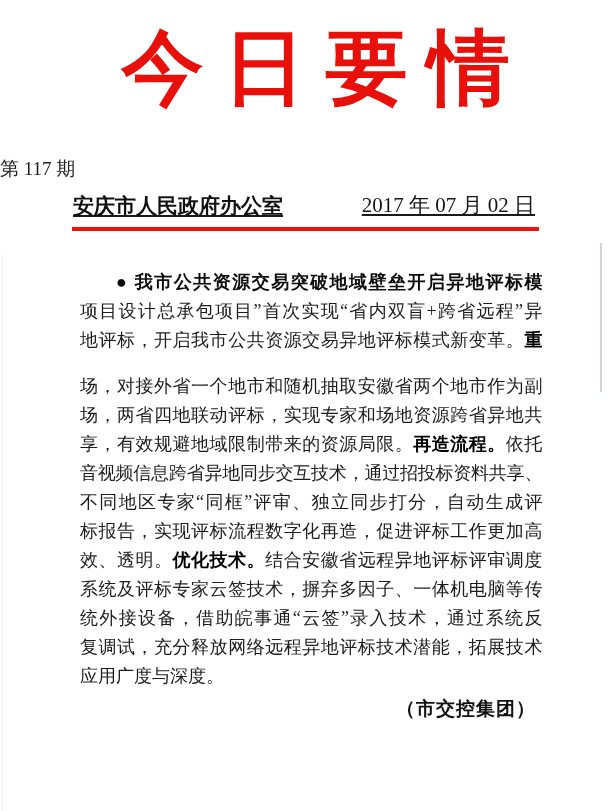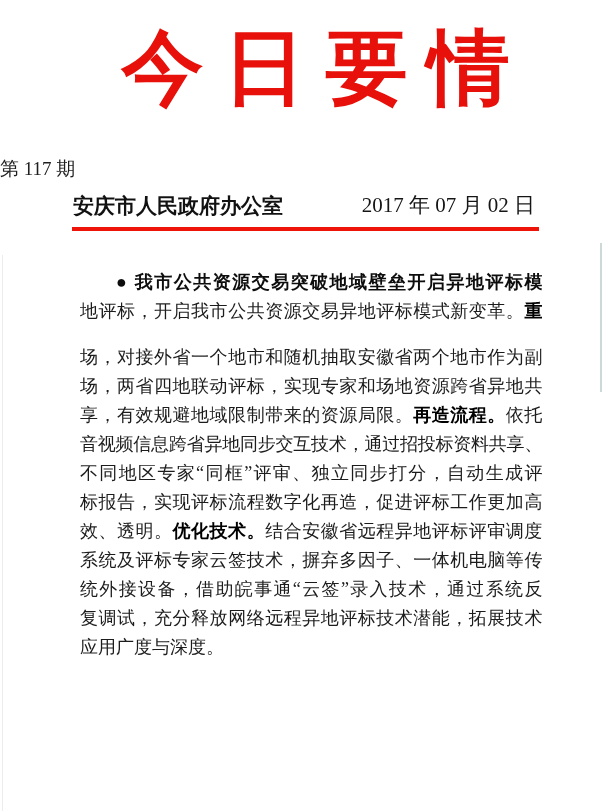--- a/index.html
+++ b/index.html
@@ -23,21 +23,21 @@
     text-indent:20px;
     font-family:"Liberation Serif","DejaVu Serif",serif;
   }
   .issue{
     position:absolute;top:156px;left:0;right:0;
     font-size:19px;line-height:26px;
     color:#1e1e1e;
   }
   .mast{
     position:absolute;top:192px;left:73px;width:462px;
-    display:flex;justify-content:space-between;align-items:flex-start;
+    display:flex;justify-content:space-between;align-items:flex-start;text-decoration:underline;
   }
   .office{
     font-family:"Liberation Sans","DejaVu Sans",sans-serif;
     font-weight:bold;font-size:21px;line-height:27px;color:#111;
   }
   .date{font-size:21px;line-height:27px;color:#151515;}
   .rule{
     position:absolute;top:227px;left:72px;width:467px;height:4px;
   }
 
@@ -87,30 +87,32 @@
 
   <div class="mast">
     <span class="office">安庆市人民政府办公室</span>
     <span class="date">2017 年 07 月 02 日</span>
   </div>
 
   <div class="rule" style="background: rgb(238, 20, 9);"></div>
 
   <div class="article">
       <div class="line indent"><span class="hei">● </span><span class="hei">我市公共资源交易突破地域壁垒开启异地评标模</span></div>
+      <div class="line"><span class="fs">项目设计总承包项目”首次实现“省内双盲+跨省远程”异</span></div>
       <div class="line"><span class="fs">地评标，开启我市公共资源交易异地评标模式新变革。</span><span class="kai">重</span></div>
       <div class="pgap"></div>
       <div class="line"><span class="fs">场，对接外省一个地市和随机抽取安徽省两个地市作为副</span></div>
       <div class="line"><span class="fs">场，两省四地联动评标，实现专家和场地资源跨省异地共</span></div>
       <div class="line"><span class="fs">享，有效规避地域限制带来的资源局限。</span><span class="kai">再造流程。</span><span class="fs">依托</span></div>
       <div class="line"><span class="fs">音视频信息跨省异地同步交互技术，通过招投标资料共享、</span></div>
       <div class="line"><span class="fs">不同地区专家“同框”评审、独立同步打分，自动生成评</span></div>
       <div class="line"><span class="fs">标报告，实现评标流程数字化再造，促进评标工作更加高</span></div>
       <div class="line"><span class="fs">效、透明。</span><span class="kai">优化技术。</span><span class="fs">结合安徽省远程异地评标评审调度</span></div>
       <div class="line"><span class="fs">系统及评标专家云签技术，摒弃多因子、一体机电脑等传</span></div>
       <div class="line"><span class="fs">统外接设备，借助皖事通“云签”录入技术，通过系统反</span></div>
       <div class="line"><span class="fs">复调试，充分释放网络远程异地评标技术潜能，拓展技术</span></div>
       <div class="line noj"><span class="fs">应用广度与深度。</span></div>
+      <div class="signature">（市交控集团）</div>
     </div>
 
   <div class="edge-right"></div>
   <div class="edge-left"></div>
 </div>
 
 </body></html>

